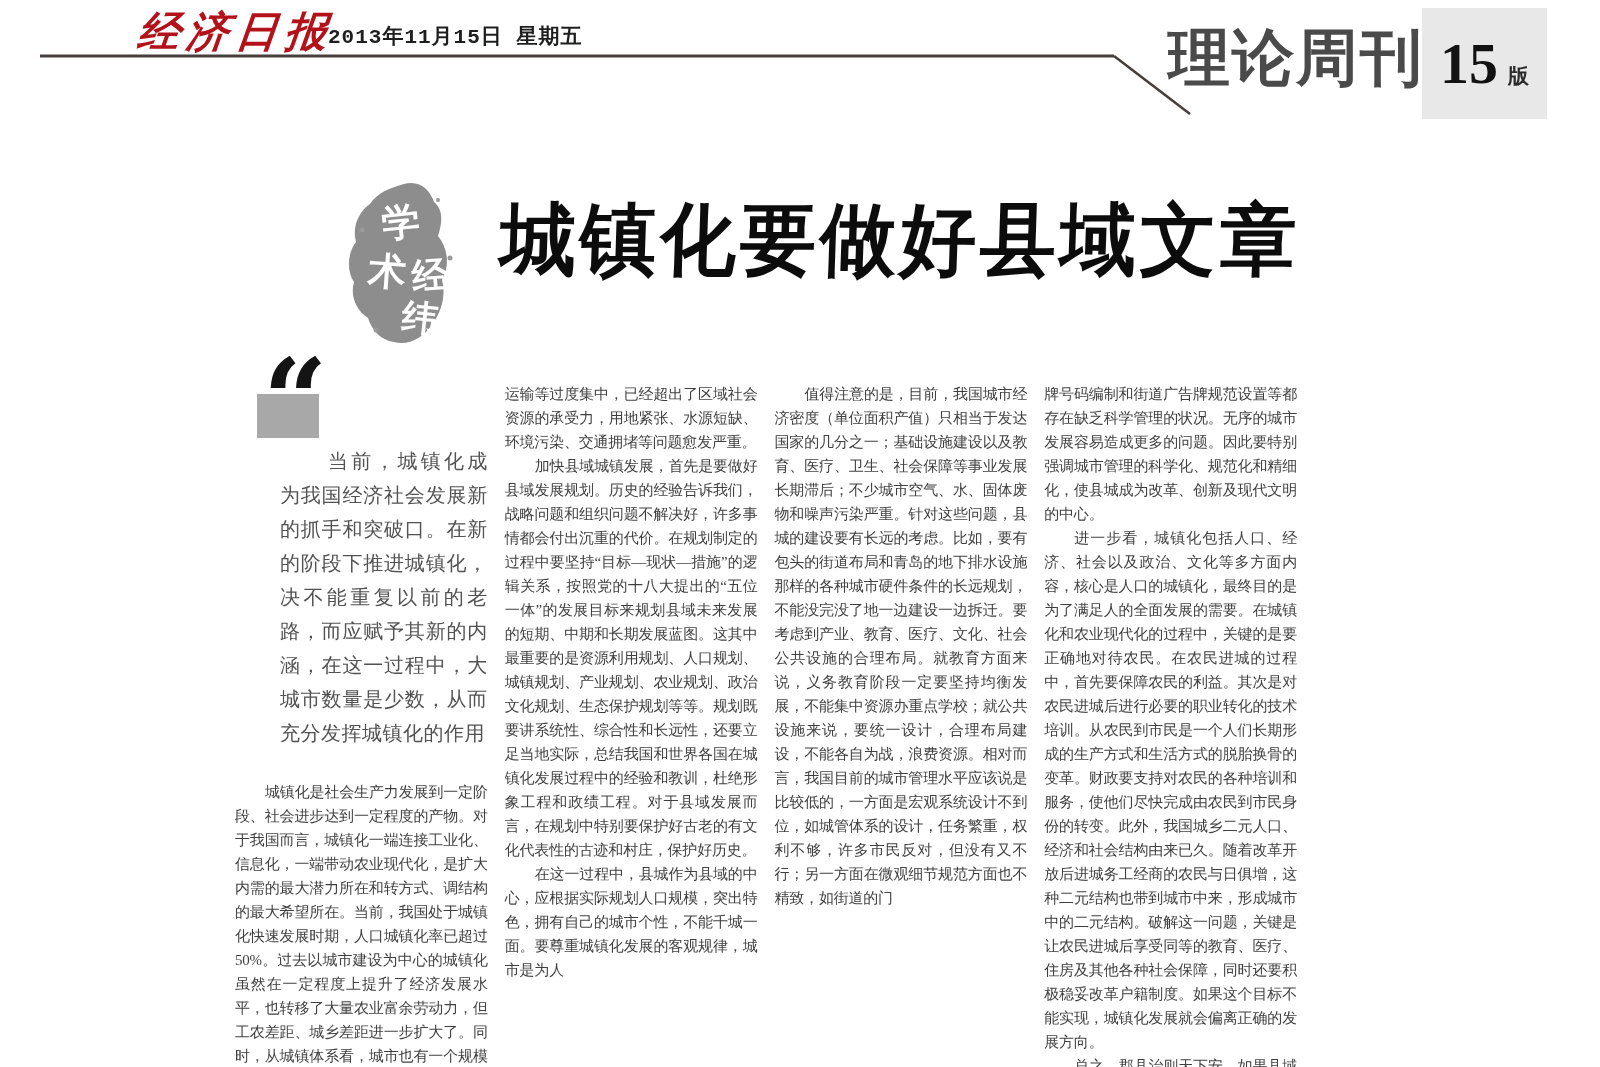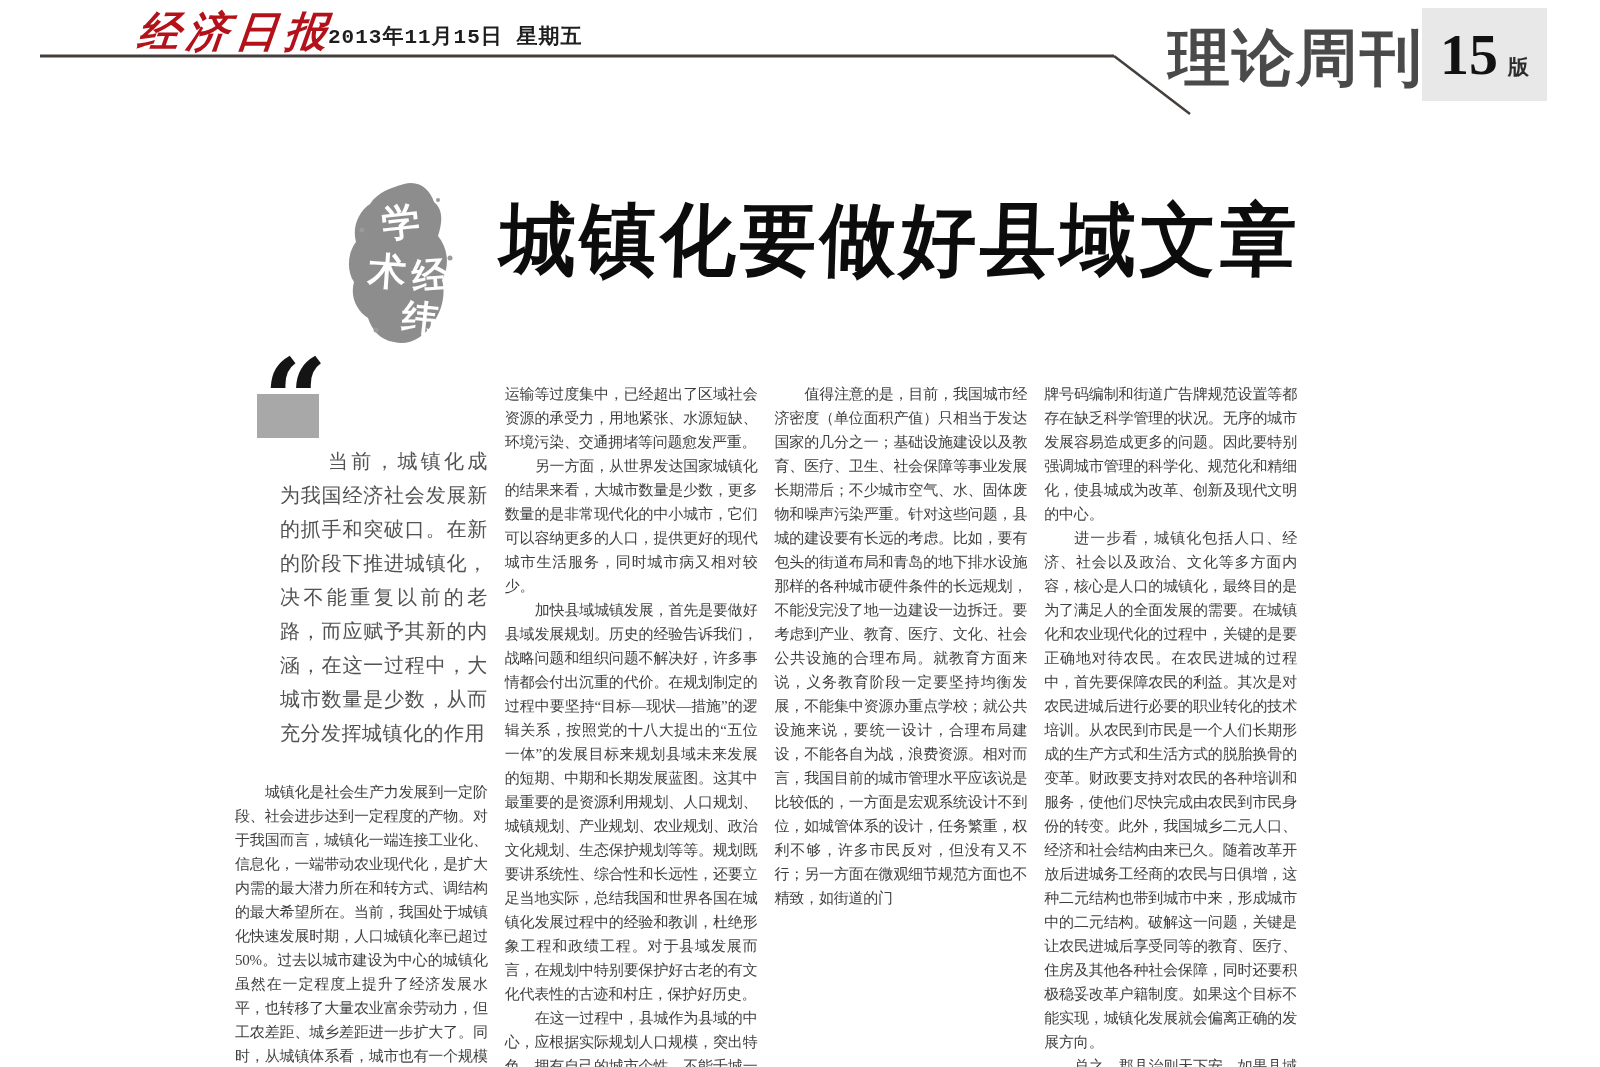--- a/index.html
+++ b/index.html
@@ -26,21 +26,21 @@
     letter-spacing:1px; white-space:nowrap;
   }
   .header-rule-svg { position:absolute; left:0; top:0; }
   .section-title {
     position:absolute; left:1168px; top:16px;
     font-size:62px; font-weight:900; color:#4a4a4a;
     letter-spacing:2px; white-space:nowrap;
     font-family:Liberation Mono, monospace;
   }
   .page-box {
-    position:absolute; left:1422px; top:8px; width:125px; height:93px;
+    position:absolute; left:1422px; top:8px; width:125px; height:111px;
     background:#e8e8e8;
     display:flex; align-items:center; justify-content:center;
   }
   .page-number {
     font-size:58px; font-weight:bold; color:#121212;
     font-family:"Liberation Serif","DejaVu Serif",serif;
     line-height:1;
   }
   .page-edition {
     font-size:21px; color:#2b2b2b; font-weight:bold;
@@ -127,21 +127,20 @@
         <div class="quote-mark-box">
           <span class="quote-glyph">“</span>
         </div>
         <p class="pullquote-text">当前，城镇化成为我国经济社会发展新的抓手和突破口。在新的阶段下推进城镇化，决不能重复以前的老路，而应赋予其新的内涵，在这一过程中，大城市数量是少数，从而充分发挥城镇化的作用</p>
       </div>
       <p class="para indent">城镇化是社会生产力发展到一定阶段、社会进步达到一定程度的产物。对于我国而言，城镇化一端连接工业化、信息化，一端带动农业现代化，是扩大内需的最大潜力所在和转方式、调结构的最大希望所在。当前，我国处于城镇化快速发展时期，人口城镇化率已超过50%。过去以城市建设为中心的城镇化虽然在一定程度上提升了经济发展水平，也转移了大量农业富余劳动力，但工农差距、城乡差距进一步扩大了。同时，从城镇体系看，城市也有一个规模效益的问题，现在我们面临的一个突出的问题就是我国的大城市已经太大了，这些城市的人口、工业、交通</p>
     </div>
 
     <div class="col">
       <p class="para">运输等过度集中，已经超出了区域社会资源的承受力，用地紧张、水源短缺、环境污染、交通拥堵等问题愈发严重。</p>
-      <p class="para indent">另一方面，从世界发达国家城镇化的结果来看，大城市数量是少数，更多数量的是非常现代化的中小城市，它们可以容纳更多的人口，提供更好的现代城市生活服务，同时城市病又相对较少。</p>
       <p class="para indent">加快县域城镇发展，首先是要做好县域发展规划。历史的经验告诉我们，战略问题和组织问题不解决好，许多事情都会付出沉重的代价。在规划制定的过程中要坚持“目标—现状—措施”的逻辑关系，按照党的十八大提出的“五位一体”的发展目标来规划县域未来发展的短期、中期和长期发展蓝图。这其中最重要的是资源利用规划、人口规划、城镇规划、产业规划、农业规划、政治文化规划、生态保护规划等等。规划既要讲系统性、综合性和长远性，还要立足当地实际，总结我国和世界各国在城镇化发展过程中的经验和教训，杜绝形象工程和政绩工程。对于县域发展而言，在规划中特别要保护好古老的有文化代表性的古迹和村庄，保护好历史。</p>
       <p class="para indent">在这一过程中，县城作为县域的中心，应根据实际规划人口规模，突出特色，拥有自己的城市个性，不能千城一面。要尊重城镇化发展的客观规律，城市是为人</p>
     </div>
 
     <div class="col">
       <p class="para indent">值得注意的是，目前，我国城市经济密度（单位面积产值）只相当于发达国家的几分之一；基础设施建设以及教育、医疗、卫生、社会保障等事业发展长期滞后；不少城市空气、水、固体废物和噪声污染严重。针对这些问题，县城的建设要有长远的考虑。比如，要有包头的街道布局和青岛的地下排水设施那样的各种城市硬件条件的长远规划，不能没完没了地一边建设一边拆迁。要考虑到产业、教育、医疗、文化、社会公共设施的合理布局。就教育方面来说，义务教育阶段一定要坚持均衡发展，不能集中资源办重点学校；就公共设施来说，要统一设计，合理布局建设，不能各自为战，浪费资源。相对而言，我国目前的城市管理水平应该说是比较低的，一方面是宏观系统设计不到位，如城管体系的设计，任务繁重，权利不够，许多市民反对，但没有又不行；另一方面在微观细节规范方面也不精致，如街道的门</p>
     </div>
 
     <div class="col">
       <p class="para">牌号码编制和街道广告牌规范设置等都存在缺乏科学管理的状况。无序的城市发展容易造成更多的问题。因此要特别强调城市管理的科学化、规范化和精细化，使县城成为改革、创新及现代文明的中心。</p>

